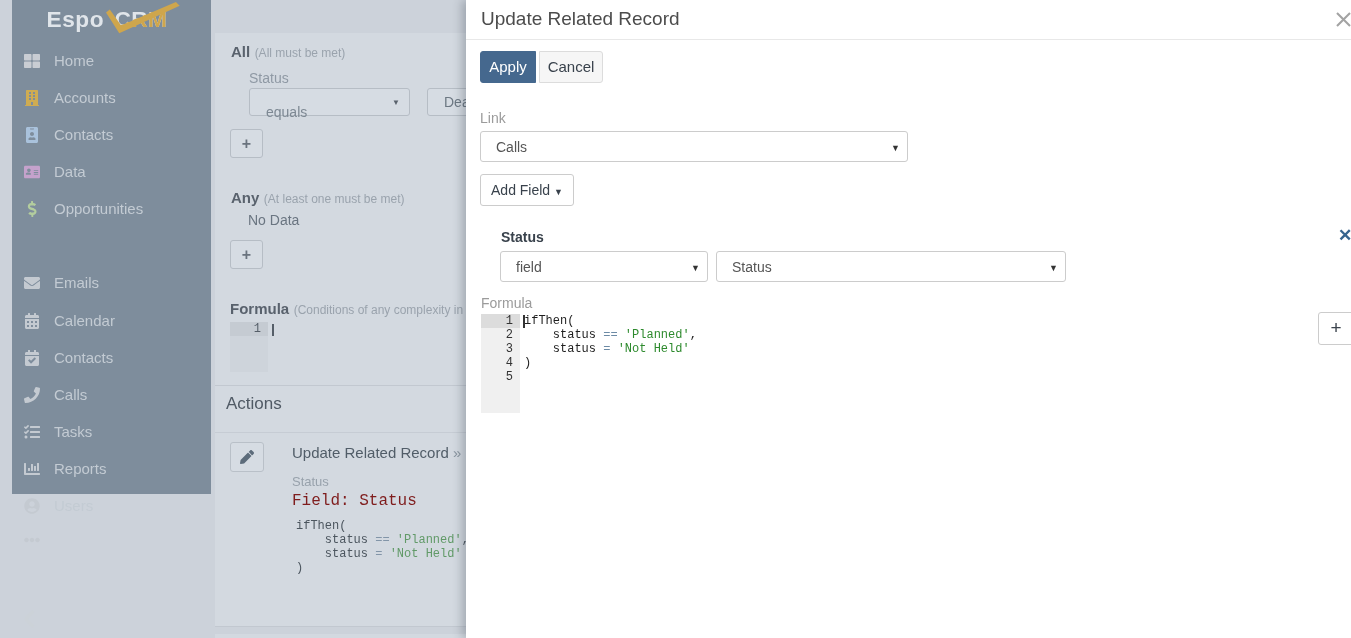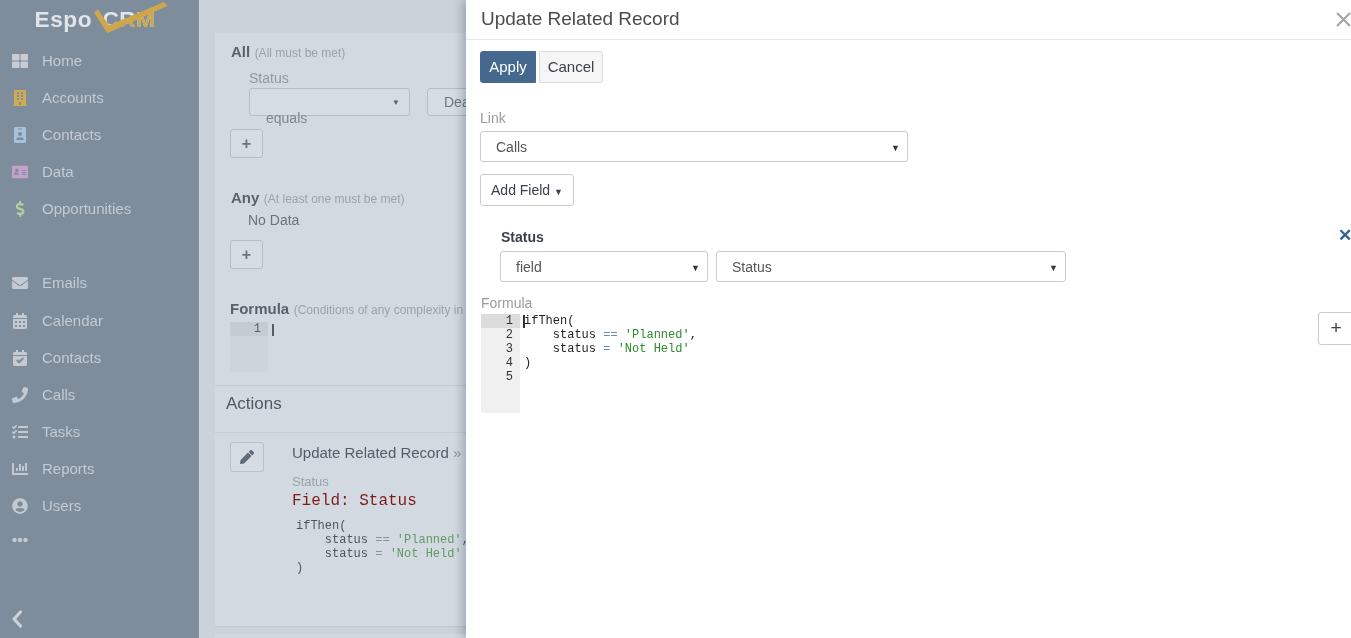--- a/index.html
+++ b/index.html
@@ -5,21 +5,21 @@
 * { margin:0; padding:0; box-sizing:border-box; }
 html,body { width:1351px; height:638px; overflow:hidden; background:#fff;
   font-family:"Liberation Sans", sans-serif; }
 #stage { position:relative; width:1351px; height:638px; }
 
 
 #page { position:absolute; left:0; top:0; width:466px; height:638px;
   background:#ccd2da; overflow:hidden; }
 
 
-#sidebar { position:absolute; left:0; top:0; width:199px; height:638px;
+#sidebar { position:absolute; left:12px; top:0; width:199px; height:494px;
   background:#7e8d9c; }
 #logo { position:absolute; left:33px; top:2px; width:140px; height:34px; }
 .nav-item { position:absolute; left:0; width:199px; height:37px; }
 .nav-item svg { position:absolute; left:12px; top:50%; margin-top:-8px; }
 .nav-item .lbl { position:absolute; left:42px; top:50%; margin-top:-9px;
   font-size:15px; line-height:18px; color:#c3cbd3; }
 #collapse { position:absolute; left:11px; top:610px; }
 
 
 #main { position:absolute; left:199px; top:0; width:267px; height:638px; }
@@ -85,21 +85,21 @@
 <body>
 <div id="stage">
 
   <div id="page">
     <div id="main">
       <div id="panel1"></div>
 
       <div style="position:absolute;left:32px;top:43px;"><span class="sec-label">All</span> <span class="sec-note">(All must be met)</span></div>
       <div style="position:absolute;left:50px;top:70px;font-size:14px;color:#8f99a4;">Status</div>
       <div class="dim-select" style="left:50px;top:88px;width:161px;height:28px;">
-        <span style="position:absolute;left:16px;top:21px;">equals</span>
+        <span style="position:absolute;left:16px;top:15px;">equals</span>
           <span class="car">▼</span>
       </div>
       <div class="dim-select" style="left:228px;top:88px;width:120px;height:28px;">
         <span style="position:absolute;left:16px;top:5px;color:#6d7883;">Dead</span>
       </div>
       <div class="plusbtn" style="left:31px;top:129px;">+</div>
 
       <div style="position:absolute;left:32px;top:189px;"><span class="sec-label">Any</span> <span class="sec-note">(At least one must be met)</span></div>
       <div style="position:absolute;left:49px;top:212px;font-size:14px;color:#6a7581;">No Data</div>
       <div class="plusbtn" style="left:31px;top:240px;">+</div>

